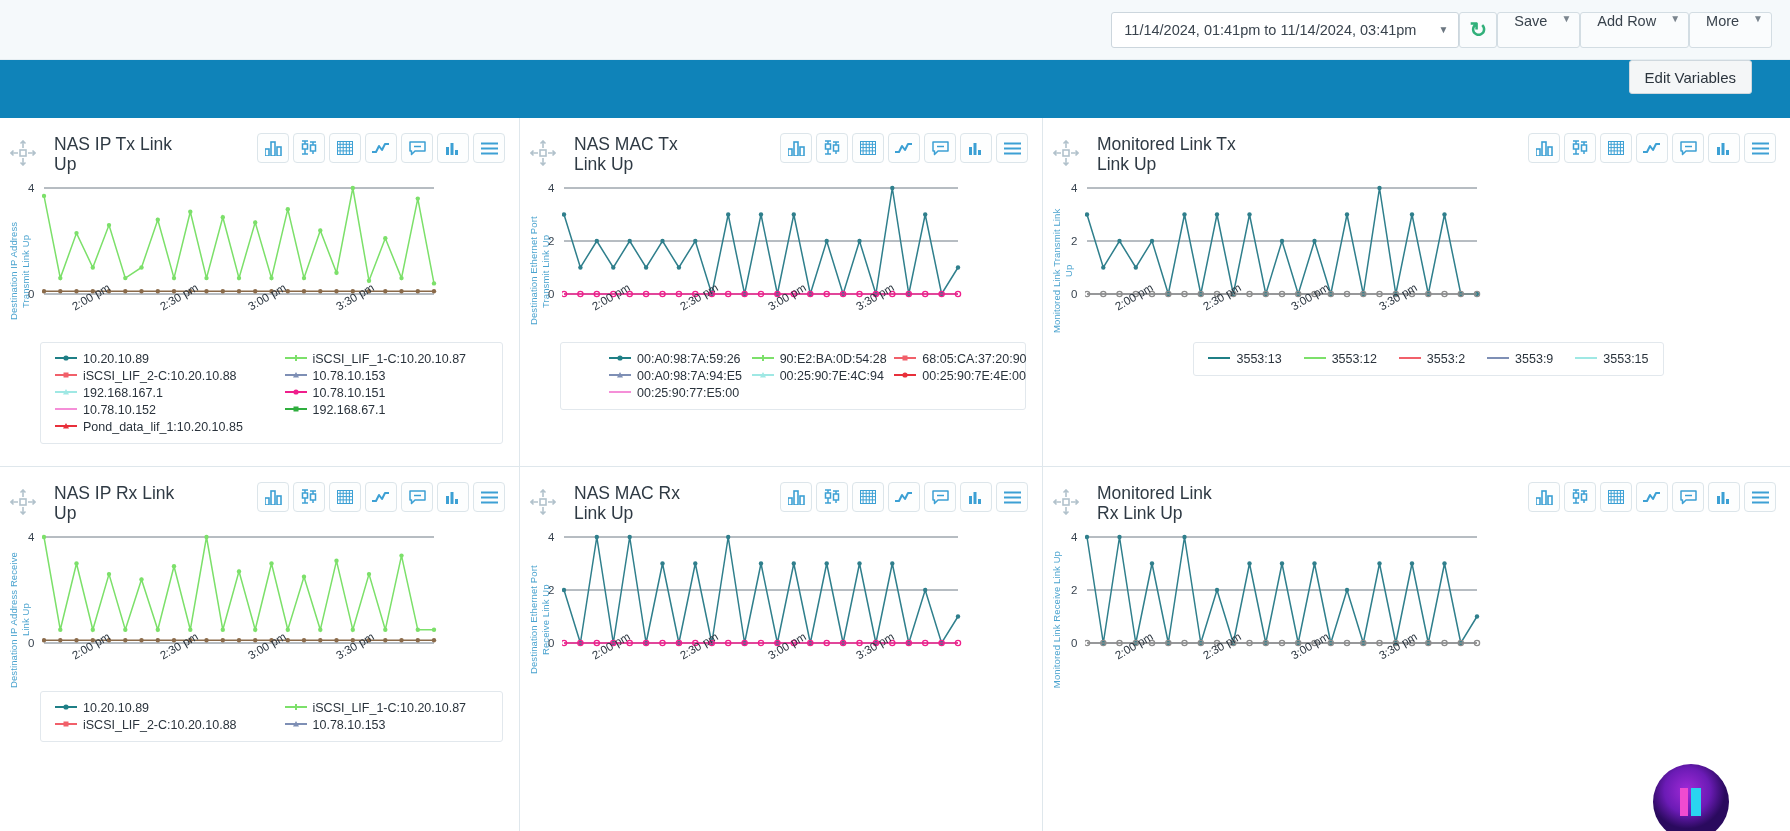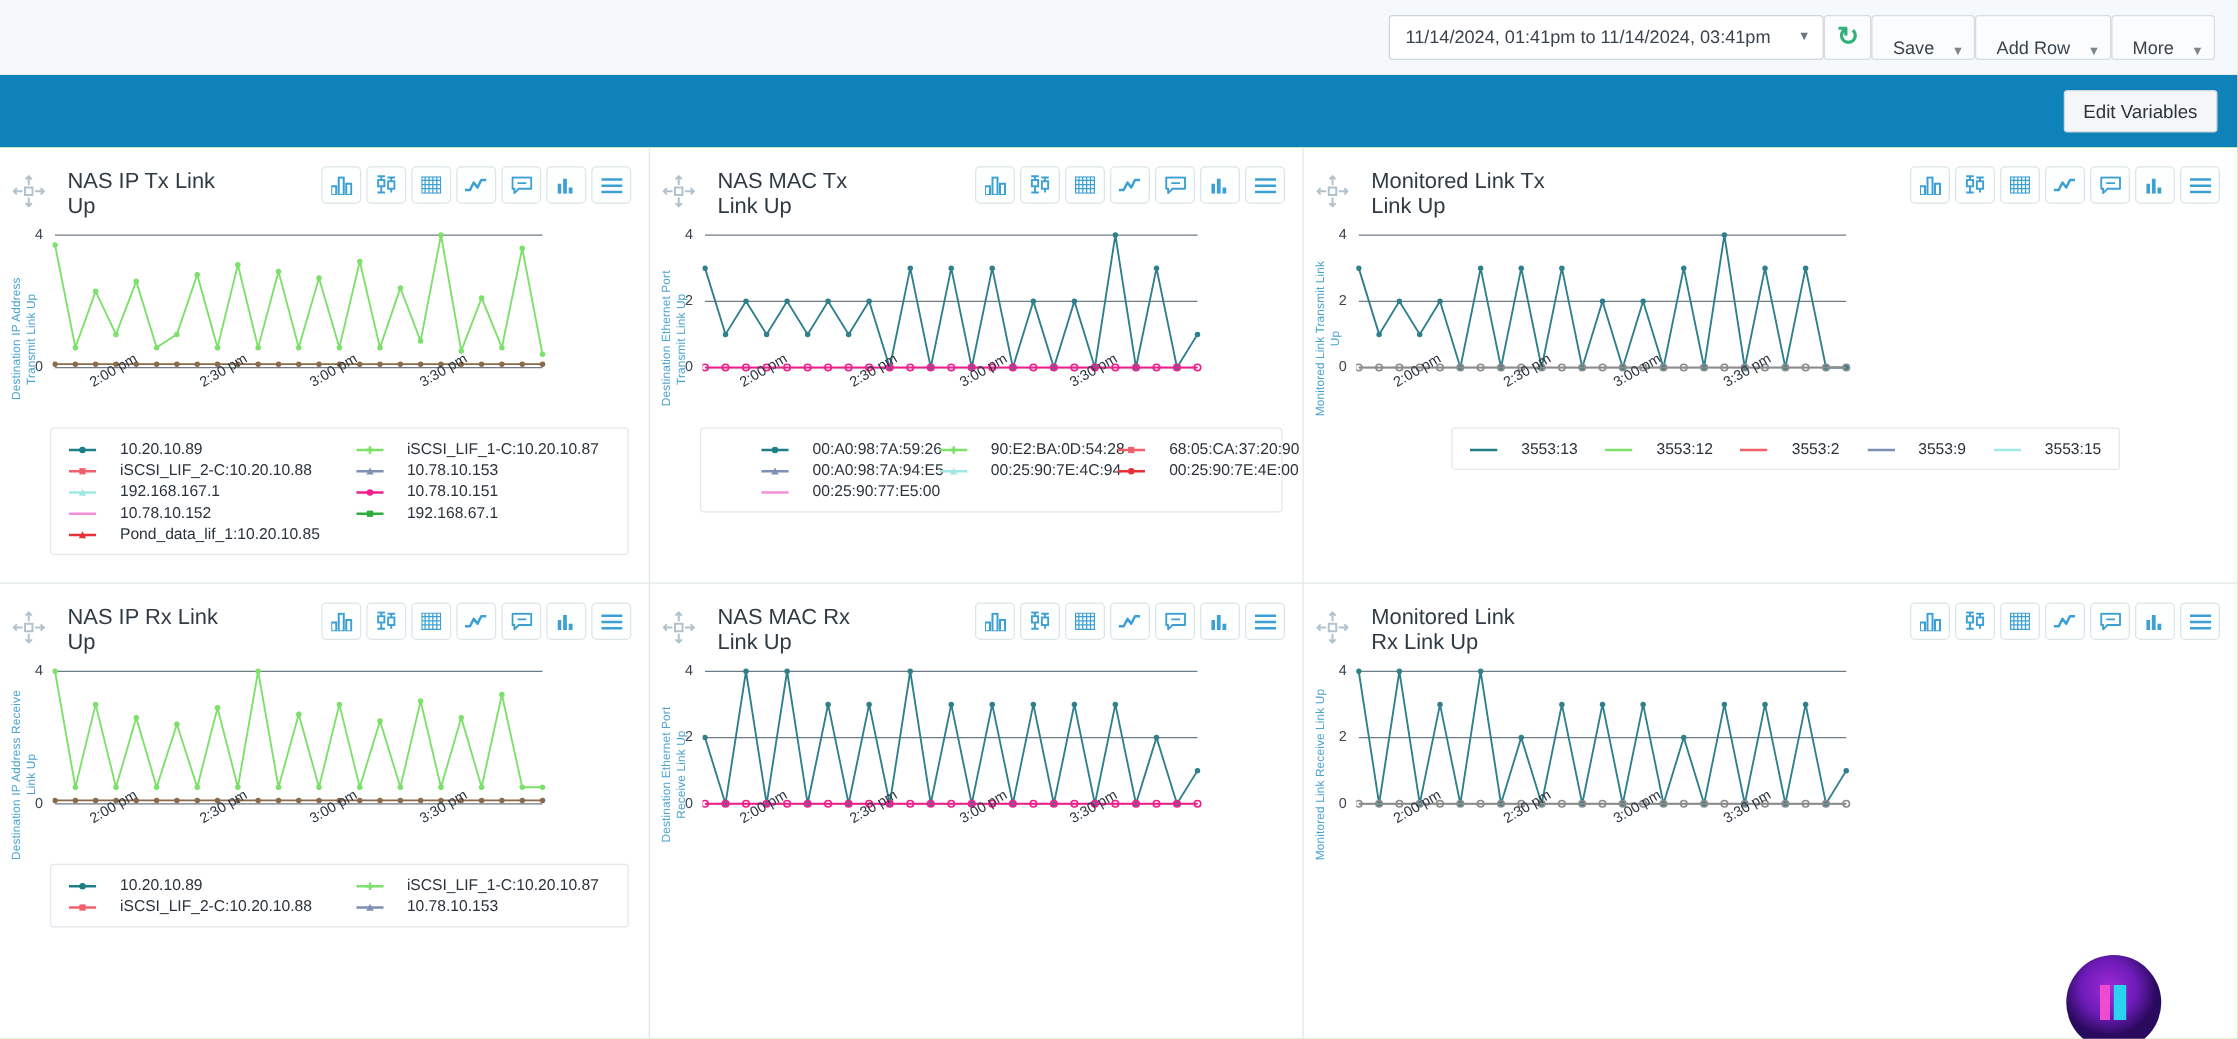--- a/index.html
+++ b/index.html
@@ -52,36 +52,35 @@
     border: 1px solid #d3dde3;
     border-radius: 3px;
     display: flex; align-items: center; justify-content: center;
   }
   .refresh-glyph { color: #31b07a; font-size: 21px; line-height: 1; font-weight: 600; }
   .splitbtn {
     height: 36px;
     background: #fafcfd;
     border: 1px solid #d3dde3;
     border-radius: 3px;
-    display: flex; align-items: flex-end;
+    display: flex; align-items: flex-start;
     padding: 0 8px 0 16px;
     font-size: 14.5px;
     color: #39434d;
     white-space: nowrap;
   }
   .splitbtn .caret { color: #7b858e; font-size: 10px; margin-left: 14px; }
 
   
   .varbar {
     height: 58px;
     background: #0f83b9;
     display: flex;
-    align-items: center;
     justify-content: flex-end;
-    padding-right: 16px;
+    padding-right: 38px;
   }
   .editvars {
     background: #f4f6f7;
     border: 1px solid #cfd8de;
     border-radius: 3px;
     height: 34px;
     padding: 0 15px;
     display: flex; align-items: center;
     font-size: 15px;
     color: #2b343d;
@@ -188,22 +187,22 @@
     display: grid;
     gap: 3px 26px;
     font-size: 12.5px;
     color: #2b3views;
   }
   .legend.cols2 { grid-template-columns: repeat(2, minmax(0, 1fr)); }
   .legend.cols3 { grid-template-columns: repeat(3, minmax(0, 1fr)); padding-left: 48px; }
   .legend.cols5 { grid-template-columns: repeat(5, minmax(0, 1fr)); display: flex; gap: 22px; justify-content: center; }
   .leg-item {
     display: flex;
-    align-items: flex-end;
-    gap: 19px;
+    align-items: flex-start;
+    gap: 6px;
     white-space: nowrap;
     font-size: 12.5px;
     color: #2a333c;
   }
   .leg-mark { flex: 0 0 auto; }
   .legend-center { display: flex; justify-content: center; }
 
   
   .logo-badge {
     position: absolute;

